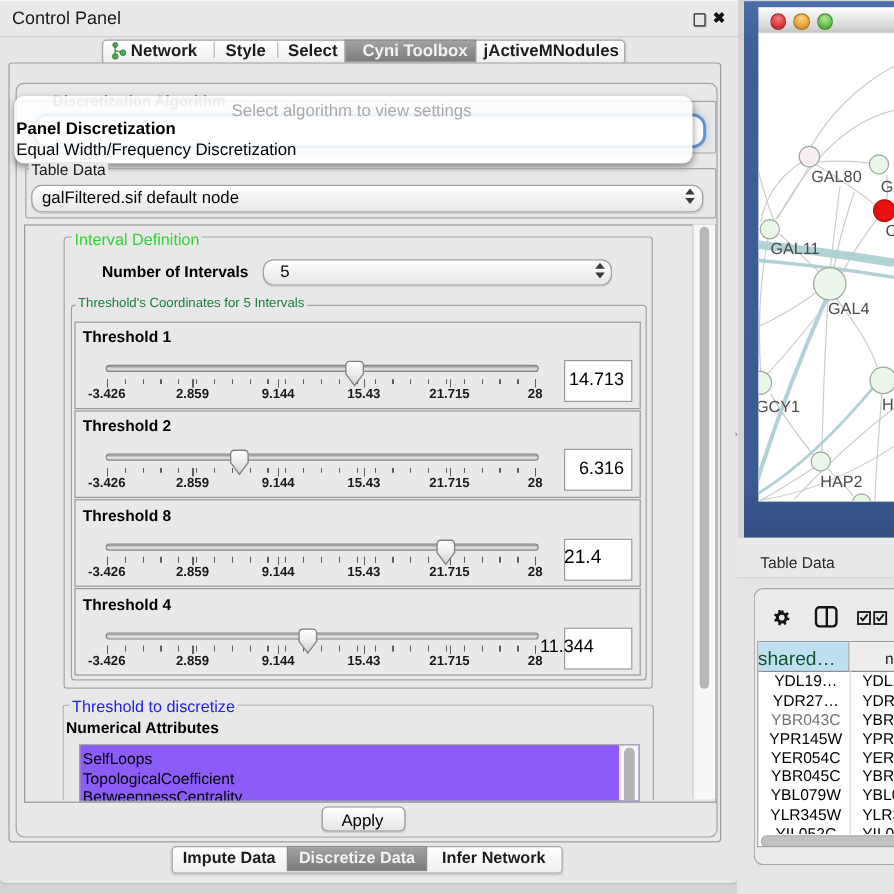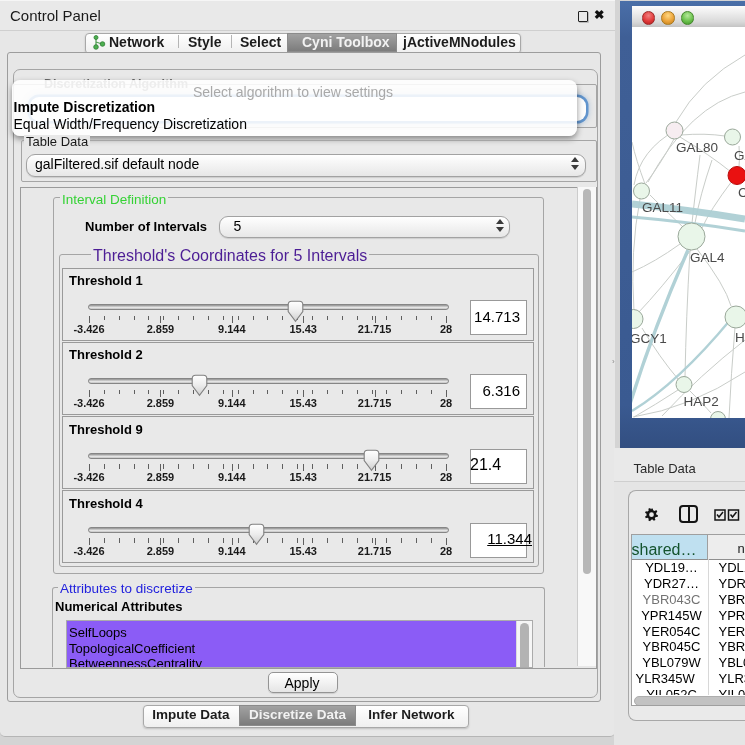--- a/index.html
+++ b/index.html
@@ -48,21 +48,21 @@
  border-radius:7px;background:#e8e8e8;"></div>
 
 <div class="group" style="left:13px;top:84px;width:582px;height:42px;border-radius:2px;"></div>
 <div class="t" style="left:44px;top:78px;font-size:12.5px;font-weight:bold;color:#6a6a6a;">Discretization Algorithm</div>
 <div class="abs" style="left:30px;top:97px;width:556px;height:24px;border-radius:9px;
  background:#fdfdfd;box-shadow:0 0 0 2.5px rgba(74,134,200,0.8),0 0 5px 3px rgba(74,134,200,0.35);"></div>
 
 <div class="abs" style="left:12px;top:79.5px;width:565px;height:56px;border-radius:8px;
  background:rgba(255,255,255,0.88);box-shadow:0 3px 6px rgba(0,0,0,0.42);"></div>
 <div class="t" style="left:193px;top:85px;font-size:14px;color:#a9a9a9;">Select algorithm to view settings</div>
-<div class="t" style="left:13.5px;top:100px;font-size:14px;font-weight:bold;color:#000;">Impute Discretization</div>
+<div class="t" style="left:13.5px;top:100px;font-size:14px;font-weight:bold;color:#000;">Panel Discretization</div>
 <div class="t" style="left:13.5px;top:116.5px;font-size:14px;color:#000;">Equal Width/Frequency Discretization</div>
 
 <div class="group" style="left:21px;top:140px;width:574px;height:40px;border-radius:2px;"></div>
 <div class="t" style="left:24px;top:135px;font-size:13px;color:#1a1a1a;background:#e8e8e8;padding:0 2px;">Table Data</div>
 <div class="combo" style="left:26px;top:154px;width:558px;height:21px;"></div>
 <div class="t" style="left:35px;top:157px;font-size:14px;color:#000;">galFiltered.sif default node</div>
 <div class="arr up" style="left:571px;top:156.5px;"></div>
 <div class="arr dn" style="left:571px;top:165px;"></div>
 
 <div class="abs" style="left:20px;top:186.5px;width:575px;height:480px;border:1px solid #9a9a9a;background:#e8e8e8;"></div>
@@ -73,21 +73,21 @@
 <div class="group" style="left:53px;top:196.5px;width:489px;height:375px;"></div>
 <div class="t" style="left:60px;top:193px;font-size:13.5px;color:#35d235;background:#e8e8e8;padding:0 2px;">Interval Definition</div>
 
 <div class="t" style="left:85px;top:220px;font-size:13px;font-weight:bold;color:#000;">Number of Intervals</div>
 <div class="combo" style="left:219px;top:216px;width:289px;height:20px;"></div>
 <div class="t" style="left:233.5px;top:219px;font-size:14px;color:#000;">5</div>
 <div class="arr up" style="left:496px;top:218.5px;"></div>
 <div class="arr dn" style="left:496px;top:227px;"></div>
 
 <div class="group" style="left:59px;top:254px;width:477.5px;height:311px;"></div>
-<div class="t" style="left:63px;top:247.5px;font-size:16px;color:#4c1d95;background:#e8e8e8;padding:0 2px;margin-left:28px;">Threshold's Coordinates for 5 Intervals</div>
+<div class="t" style="left:63px;top:247.5px;font-size:11px;color:#15803d;background:#e8e8e8;padding:0 2px;">Threshold's Coordinates for 5 Intervals</div>
 <svg width="0" height="0" style="position:absolute">
     <defs>
 <linearGradient id="tg" x1="0" y1="0" x2="0" y2="1">
 <stop offset="0" stop-color="#ffffff"></stop>
         <stop offset="0.5" stop-color="#ececec"></stop>
         <stop offset="1" stop-color="#cfcfcf"></stop>
 </linearGradient>
     </defs>
   </svg>
 <div class="abs" style="left:61.5px;top:267.5px;width:470px;height:71px;border:1px solid #9a9a9a;background:#e9e9e9;"></div>
@@ -116,21 +116,21 @@
 <div class="t" style="left:201.8px;top:397.8px;width:60px;text-align:center;font-size:11px;font-weight:bold;color:#1a1a1a;">9.144</div>
 <div class="t" style="left:273.2px;top:397.8px;width:60px;text-align:center;font-size:11px;font-weight:bold;color:#1a1a1a;">15.43</div>
 <div class="t" style="left:344.6px;top:397.8px;width:60px;text-align:center;font-size:11px;font-weight:bold;color:#1a1a1a;">21.715</div>
 <div class="t" style="left:416.0px;top:397.8px;width:60px;text-align:center;font-size:11px;font-weight:bold;color:#1a1a1a;">28</div>
 <svg class="abs" style="left:191.2px;top:374.3px;" width="17" height="23" viewBox="0 0 17 23">
     <path d="M4.5 1.2 L12.5 1.2 Q15.8 1.2 15.8 4.5 L15.8 11.5 L8.5 21.3 L1.2 11.5 L1.2 4.5 Q1.2 1.2 4.5 1.2 Z" fill="url(#tg)" stroke="#808080" stroke-width="1.1"></path>
   </svg>
 <div class="abs" style="left:469.5px;top:374.3px;width:55px;height:33px;background:#ffffff;border:1px solid #999999;"></div>
 <div class="t" style="left:470px;top:382.8px;width:50px;text-align:right;font-size:15px;color:#000;">6.316</div>
 <div class="abs" style="left:61.5px;top:416.1px;width:470px;height:71px;border:1px solid #9a9a9a;background:#e9e9e9;"></div>
-<div class="t" style="left:69px;top:422.6px;font-size:13px;font-weight:bold;color:#000;">Threshold 9</div>
+<div class="t" style="left:69px;top:422.6px;font-size:13px;font-weight:bold;color:#000;">Threshold 8</div>
 <div class="abs" style="left:88.0px;top:452.6px;width:359.0px;height:4px;border:1px solid #868686;border-radius:3px;background:linear-gradient(#8f8f8f,#e6e6e6 60%,#c4c4c4);"></div>
 <div class="abs" style="left:89.0px;top:464.1px;width:358.0px;height:4.5px;background:repeating-linear-gradient(to right,#5f5f5f 0,#5f5f5f 1px,transparent 1px,transparent 14.875px);"></div>
 <div class="abs" style="left:89.0px;top:464.1px;width:358.0px;height:7px;background:repeating-linear-gradient(to right,#5f5f5f 0,#5f5f5f 1px,transparent 1px,transparent 71.4px);"></div>
 <div class="t" style="left:59.0px;top:472.1px;width:60px;text-align:center;font-size:11px;font-weight:bold;color:#1a1a1a;">-3.426</div>
 <div class="t" style="left:130.4px;top:472.1px;width:60px;text-align:center;font-size:11px;font-weight:bold;color:#1a1a1a;">2.859</div>
 <div class="t" style="left:201.8px;top:472.1px;width:60px;text-align:center;font-size:11px;font-weight:bold;color:#1a1a1a;">9.144</div>
 <div class="t" style="left:273.2px;top:472.1px;width:60px;text-align:center;font-size:11px;font-weight:bold;color:#1a1a1a;">15.43</div>
 <div class="t" style="left:344.6px;top:472.1px;width:60px;text-align:center;font-size:11px;font-weight:bold;color:#1a1a1a;">21.715</div>
 <div class="t" style="left:416.0px;top:472.1px;width:60px;text-align:center;font-size:11px;font-weight:bold;color:#1a1a1a;">28</div>
 <svg class="abs" style="left:362.5px;top:448.6px;" width="17" height="23" viewBox="0 0 17 23">
@@ -146,24 +146,24 @@
 <div class="t" style="left:59.0px;top:546.4px;width:60px;text-align:center;font-size:11px;font-weight:bold;color:#1a1a1a;">-3.426</div>
 <div class="t" style="left:130.4px;top:546.4px;width:60px;text-align:center;font-size:11px;font-weight:bold;color:#1a1a1a;">2.859</div>
 <div class="t" style="left:201.8px;top:546.4px;width:60px;text-align:center;font-size:11px;font-weight:bold;color:#1a1a1a;">9.144</div>
 <div class="t" style="left:273.2px;top:546.4px;width:60px;text-align:center;font-size:11px;font-weight:bold;color:#1a1a1a;">15.43</div>
 <div class="t" style="left:344.6px;top:546.4px;width:60px;text-align:center;font-size:11px;font-weight:bold;color:#1a1a1a;">21.715</div>
 <div class="t" style="left:416.0px;top:546.4px;width:60px;text-align:center;font-size:11px;font-weight:bold;color:#1a1a1a;">28</div>
 <svg class="abs" style="left:248.3px;top:522.9px;" width="17" height="23" viewBox="0 0 17 23">
     <path d="M4.5 1.2 L12.5 1.2 Q15.8 1.2 15.8 4.5 L15.8 11.5 L8.5 21.3 L1.2 11.5 L1.2 4.5 Q1.2 1.2 4.5 1.2 Z" fill="url(#tg)" stroke="#808080" stroke-width="1.1"></path>
   </svg>
 <div class="abs" style="left:469.5px;top:522.9px;width:55px;height:33px;background:#ffffff;border:1px solid #999999;"></div>
-<div class="t" style="left:482px;top:531.4px;width:50px;text-align:right;font-size:15px;color:#000;text-decoration:underline;">11.344</div>
+<div class="t" style="left:450px;top:531.4px;width:50px;font-size:15px;color:#000;">11.344</div>
 
 <div class="group" style="left:52px;top:587px;width:491px;height:79px;border-bottom:none;border-radius:3px 3px 0 0;"></div>
-<div class="t" style="left:58px;top:581.5px;font-size:13.5px;color:#2222dd;background:#e8e8e8;padding:0 2px;">Attributes to discretize</div>
+<div class="t" style="left:58px;top:581.5px;font-size:13.5px;color:#2222dd;background:#e8e8e8;padding:0 2px;">Threshold to discretize</div>
 <div class="t" style="left:55px;top:600px;font-size:13px;font-weight:bold;color:#000;">Numerical Attributes</div>
 <div class="abs" style="left:66px;top:620px;width:464.5px;height:45.5px;background:#8b5cf6;border:1px solid #ababab;overflow:hidden;">
   <div class="t" style="left:2px;top:5px;font-size:13px;color:#000;">SelfLoops</div>
   <div class="t" style="left:2px;top:20.5px;font-size:13px;color:#000;">TopologicalCoefficient</div>
   <div class="t" style="left:2px;top:36px;font-size:13px;color:#000;">BetweennessCentrality</div>
   <div class="abs" style="left:448.5px;top:0;width:16px;height:45.5px;background:#f6f6f6;border-left:1px solid #dcdcdc;"></div>
   <div class="abs" style="left:453px;top:2px;width:8.5px;height:50px;background:#b3b3b3;border-radius:5px;"></div>
 </div>
 
 <div class="abs" style="left:268px;top:672px;width:68px;height:18.5px;border:1px solid #949494;border-radius:5px;
@@ -277,19 +277,19 @@
   <div class="t" style="left:4px;top:58.9px;width:72px;text-align:center;font-size:13px;color:#737373;">YBR043C</div>
   <div class="t" style="left:87px;top:58.9px;font-size:13px;color:#000;">YBR0</div>
   <div class="t" style="left:4px;top:74.7px;width:72px;text-align:center;font-size:13px;color:#000;">YPR145W</div>
   <div class="t" style="left:87px;top:74.7px;font-size:13px;color:#000;">YPR1</div>
   <div class="t" style="left:4px;top:90.5px;width:72px;text-align:center;font-size:13px;color:#000;">YER054C</div>
   <div class="t" style="left:87px;top:90.5px;font-size:13px;color:#000;">YER0</div>
   <div class="t" style="left:4px;top:106.4px;width:72px;text-align:center;font-size:13px;color:#000;">YBR045C</div>
   <div class="t" style="left:87px;top:106.4px;font-size:13px;color:#000;">YBR0</div>
   <div class="t" style="left:4px;top:122.2px;width:72px;text-align:center;font-size:13px;color:#000;">YBL079W</div>
   <div class="t" style="left:87px;top:122.2px;font-size:13px;color:#000;">YBL0</div>
-  <div class="t" style="left:4px;top:138.0px;width:72px;text-align:left;font-size:13px;color:#000;">YLR345W</div>
+  <div class="t" style="left:4px;top:138.0px;width:72px;text-align:center;font-size:13px;color:#000;">YLR345W</div>
   <div class="t" style="left:87px;top:138.0px;font-size:13px;color:#000;">YLR3</div>
   <div class="t" style="left:4px;top:153.8px;width:72px;text-align:center;font-size:13px;color:#000;">YIL052C</div>
   <div class="t" style="left:87px;top:153.8px;font-size:13px;color:#000;">YIL0</div>
   <div class="abs" style="left:0px;top:161px;width:114px;height:10px;background:#ffffff;"></div>
   <div class="abs" style="left:2.5px;top:162px;width:115px;height:7.5px;background:#c2c2c2;border:1px solid #aeaeae;border-radius:5px;"></div>
 </div>
 
 </body></html>

